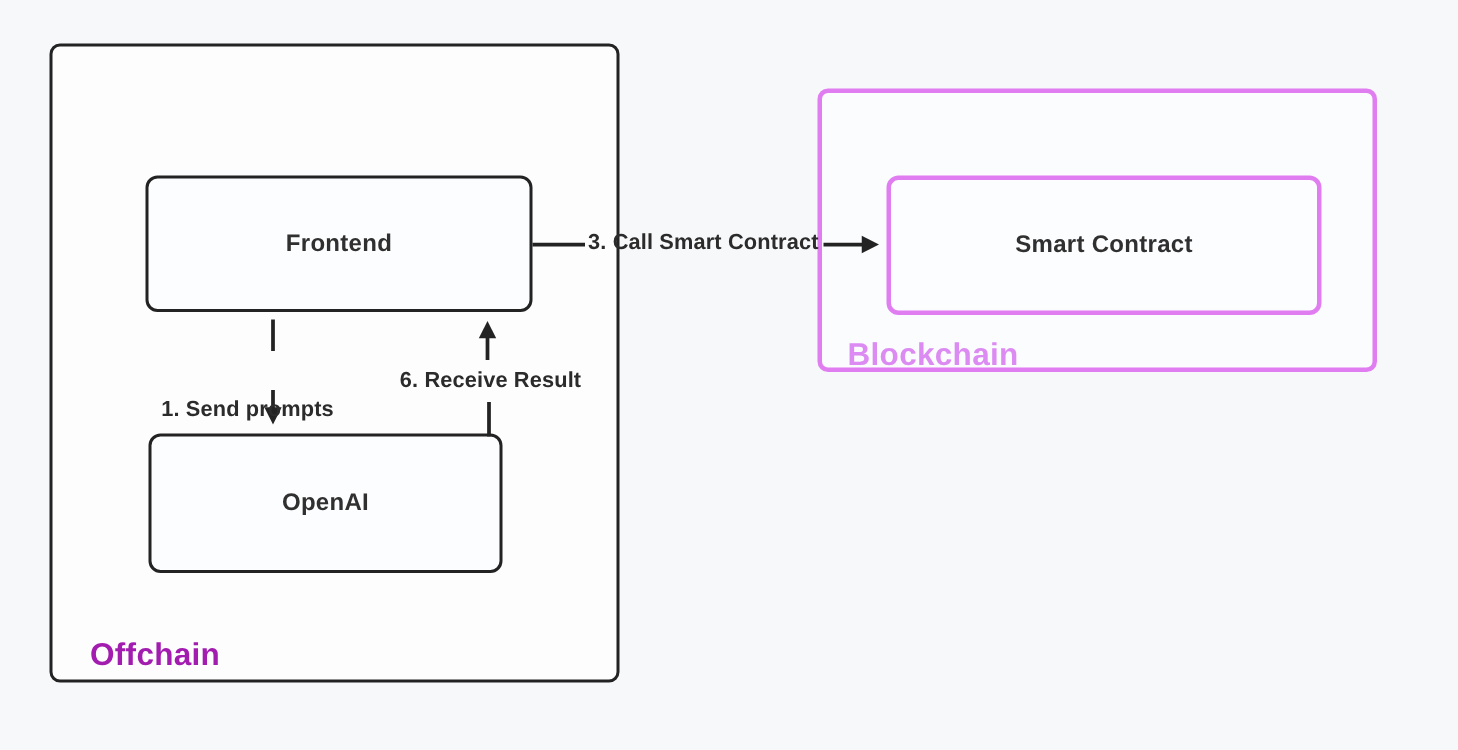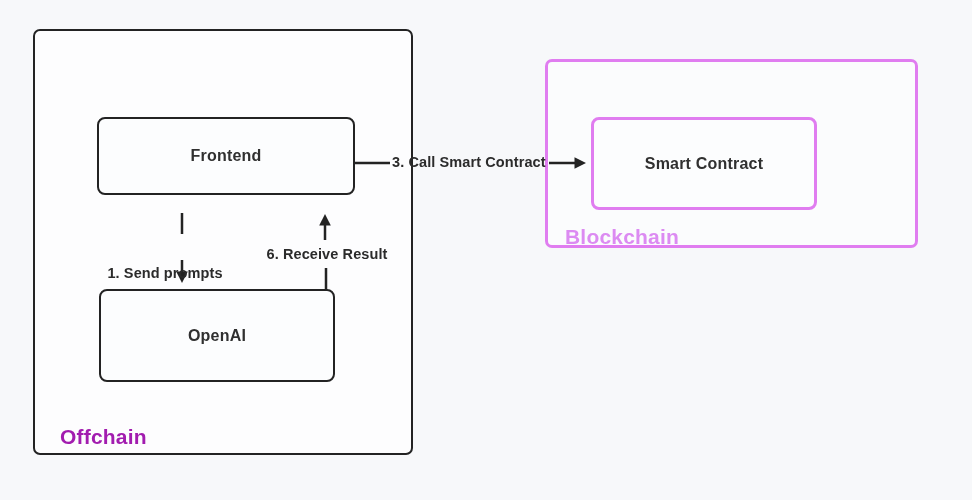--- a/index.html
+++ b/index.html
@@ -67,29 +67,29 @@
 <body>
 
 <div class="canvas">
 
   <div class="group-box dark" style="left:33px; top:29px; width:380px; height:426px;"></div>
   <div class="group-label dark" style="left:60px; top:425px;">Offchain</div>
 
   <div class="group-box pink" style="left:545px; top:59px; width:373px; height:189px;"></div>
   <div class="group-label pink" style="left:565px; top:225px;">Blockchain</div>
 
-  <div class="node-box dark" style="left:97px; top:117px; width:258px; height:78px;">
+  <div class="node-box dark" style="left:97px; top:117px; width:258px; height:91px;">
     <span class="node-label">Frontend</span>
   </div>
 
   <div class="node-box dark" style="left:99px; top:289px; width:236px; height:93px;">
     <span class="node-label">OpenAI</span>
   </div>
 
-  <div class="node-box pink" style="left:591px; top:117px; width:226px; height:93px;justify-content:center;">
+  <div class="node-box pink" style="left:591px; top:117px; width:290px; height:93px;justify-content:center;">
     <span class="node-label">Smart Contract</span>
   </div>
 
   <svg class="arrow-layer" viewBox="0 0 972 500" xmlns="http://www.w3.org/2000/svg">
     <g stroke="#232323" fill="#232323" stroke-width="2.5">
       <line x1="182" y1="213" x2="182" y2="234"></line>
       <line x1="182" y1="260" x2="182" y2="274"></line>
       <polygon points="182,283 176.2,271.5 187.8,271.5" stroke="none"></polygon>
     </g>
     <g stroke="#232323" fill="#232323" stroke-width="2.5">

